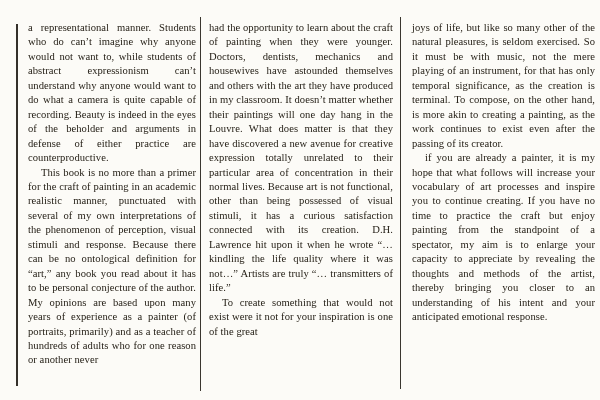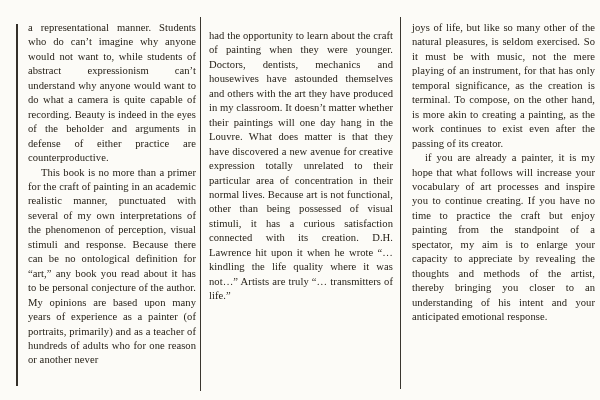--- a/index.html
+++ b/index.html
@@ -28,21 +28,21 @@
     letter-spacing: 0.05px;
   }
   .col p {
     margin: 0;
     padding: 0;
   }
   .col p.indent {
     text-indent: 13px;
   }
   #col-left   { left: 28px;  width: 168px; }
-  #col-middle { left: 209px; width: 184px; margin-top: 8px; }
+  #col-middle { left: 209px; width: 184px; }
   #col-right  { left: 412px; width: 183px; }
   .vrule {
     position: absolute;
     width: 1px;
     background: #3a362f;
   }
   #divider-1 { left: 200px; top: 17px; height: 374px; }
   #divider-2 { left: 400px; top: 17px; height: 372px; }
   #gutter-line {
     position: absolute;
@@ -62,20 +62,21 @@
 
   <div class="col" id="col-left">
     <p>a representational manner. Students who do can’t imagine why anyone would not want to, while students of abstract expressionism can’t understand why anyone would want to do what a camera is quite capable of recording. Beauty is indeed in the eyes of the beholder and arguments in defense of either practice are counterproductive.</p>
     <p class="indent">This book is no more than a primer for the craft of painting in an academic realistic manner, punctuated with several of my own interpretations of the phenomenon of perception, visual stimuli and response. Because there can be no ontological definition for “art,” any book you read about it has to be personal conjecture of the author. My opinions are based upon many years of experience as a painter (of portraits, primarily) and as a teacher of hundreds of adults who for one reason or another never</p>
   </div>
 
   <div class="vrule" id="divider-1"></div>
 
   <div class="col" id="col-middle">
     <p>had the opportunity to learn about the craft of painting when they were younger. Doctors, dentists, mechanics and housewives have astounded themselves and others with the art they have produced in my classroom. It doesn’t matter whether their paintings will one day hang in the Louvre. What does matter is that they have discovered a new avenue for creative expression totally unrelated to their particular area of concentration in their normal lives. Because art is not functional, other than being possessed of visual stimuli, it has a curious satisfaction connected with its creation. D.H. Lawrence hit upon it when he wrote “… kindling the life quality where it was not…” Artists are truly “… transmitters of life.”</p>
+    <p class="indent">To create something that would not exist were it not for your inspiration is one of the great</p>
   </div>
 
   <div class="vrule" id="divider-2"></div>
 
   <div class="col" id="col-right">
     <p>joys of life, but like so many other of the natural pleasures, is seldom exercised. So it must be with music, not the mere playing of an instrument, for that has only temporal significance, as the creation is terminal. To compose, on the other hand, is more akin to creating a painting, as the work continues to exist even after the passing of its creator.</p>
     <p class="indent">if you are already a painter, it is my hope that what follows will increase your vocabulary of art processes and inspire you to continue creating. If you have no time to practice the craft but enjoy painting from the standpoint of a spectator, my aim is to enlarge your capacity to appreciate by revealing the thoughts and methods of the artist, thereby bringing you closer to an understanding of his intent and your anticipated emotional response.</p>
   </div>
 
 </div>

